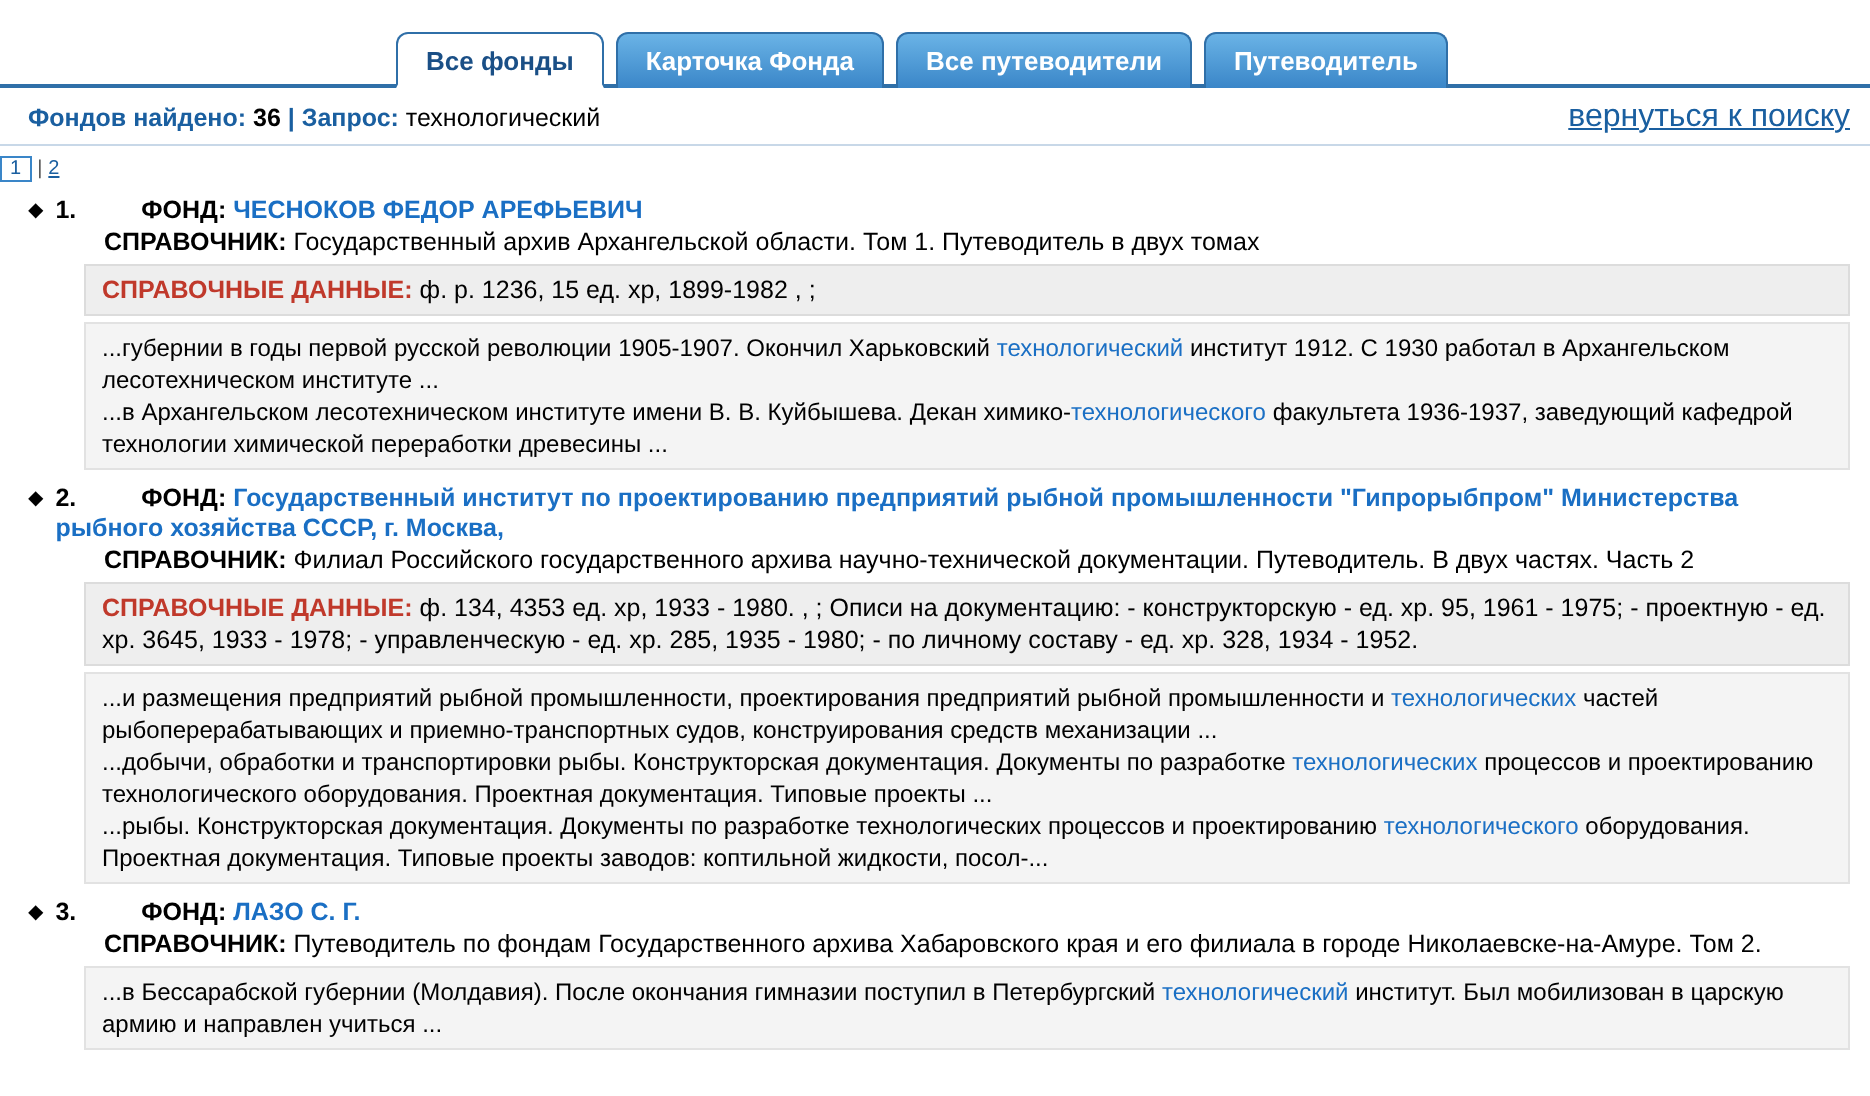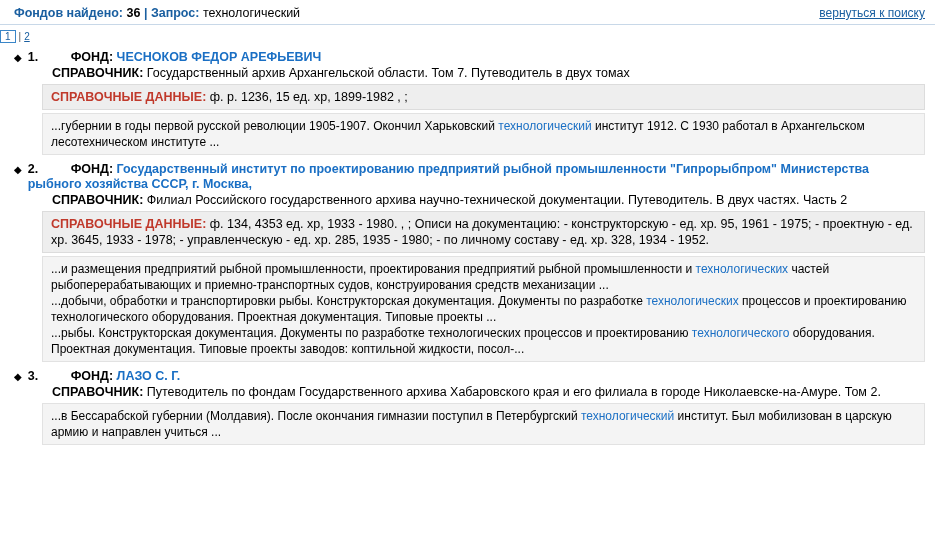--- a/index.html
+++ b/index.html
@@ -67,21 +67,21 @@
     border-bottom: 1px solid #c8d8e8;
     font-size: 12.5px;
   }
   .infobar .left { color: #000; }
   .infobar .lbl { color: #1a5fa0; font-weight: bold; }
   .infobar .val { color: #000; font-weight: bold; }
   .infobar .qval { color: #000; font-weight: normal; }
   .backlink {
     color: #1a5fa0;
     text-decoration: underline;
-    font-size: 12px;
+    font-size: 16px;
     cursor: pointer;
   }
 
   
   .pager {
     padding: 6px 0 8px 0;
     font-size: 10px;
   }
   .pager .pg-current {
     border: 1px solid #3a86c8;
@@ -152,20 +152,34 @@
     line-height: 16px;
   }
   .snip { margin: 0; }
   .hl { color: #1a6fc4; }
 </style>
 </head>
 <body>
 
 <div id="page">
 
+  <div class="tabbar">
+    <div class="tab active">
+      <span>Все фонды</span>
+    </div>
+    <div class="tab">
+      <span>Карточка Фонда</span>
+    </div>
+    <div class="tab">
+      <span>Все путеводители</span>
+    </div>
+    <div class="tab">
+      <span>Путеводитель</span>
+    </div>
+  </div>
 
   <div class="infobar">
     <div class="left">
       <span class="lbl">Фондов найдено:</span>
       <span class="val">36</span>
       <span class="lbl">|</span>
       <span class="lbl">Запрос:</span>
       <span class="qval">технологический</span>
     </div>
     <div class="backlink">вернуться к поиску</div>
@@ -181,28 +195,29 @@
       <div class="rec-head">
         <span class="bullet">◆</span>
         <span class="rec-head-text">
           <span class="rec-num">1.</span>
           <span class="fond-label">ФОНД:</span>
           <span class="fond-name">ЧЕСНОКОВ ФЕДОР АРЕФЬЕВИЧ</span>
         </span>
       </div>
       <div class="guide-line">
         <span class="guide-label">СПРАВОЧНИК:</span>
-        <span class="guide-text">Государственный архив Архангельской области. Том 7. Путеводитель в двух томах</span>
+        <span class="guide-text">Государственный архив Архангельской области. Том 1. Путеводитель в двух томах</span>
       </div>
       <div class="refbox">
         <span class="ref-label">СПРАВОЧНЫЕ ДАННЫЕ:</span>
         <span class="ref-val">ф. р. 1236, 15 ед. хр, 1899-1982 , ;</span>
       </div>
       <div class="snipbox">
         <p class="snip"><span>...губернии в годы первой русской революции 1905-1907. Окончил Харьковский </span><span class="hl">технологический</span><span> институт 1912. С 1930 работал в Архангельском лесотехническом институте ...</span></p>
+        <p class="snip"><span>...в Архангельском лесотехническом институте имени В. В. Куйбышева. Декан химико-</span><span class="hl">технологического</span><span> факультета 1936-1937, заведующий кафедрой технологии химической переработки древесины ...</span></p>
       </div>
     </div>
 
     <div class="record">
       <div class="rec-head">
         <span class="bullet">◆</span>
         <span class="rec-head-text">
           <span class="rec-num">2.</span>
           <span class="fond-label">ФОНД:</span>
           <span class="fond-name">Государственный институт по проектированию предприятий рыбной промышленности "Гипрорыбпром" Министерства рыбного хозяйства СССР, г. Москва,</span>

